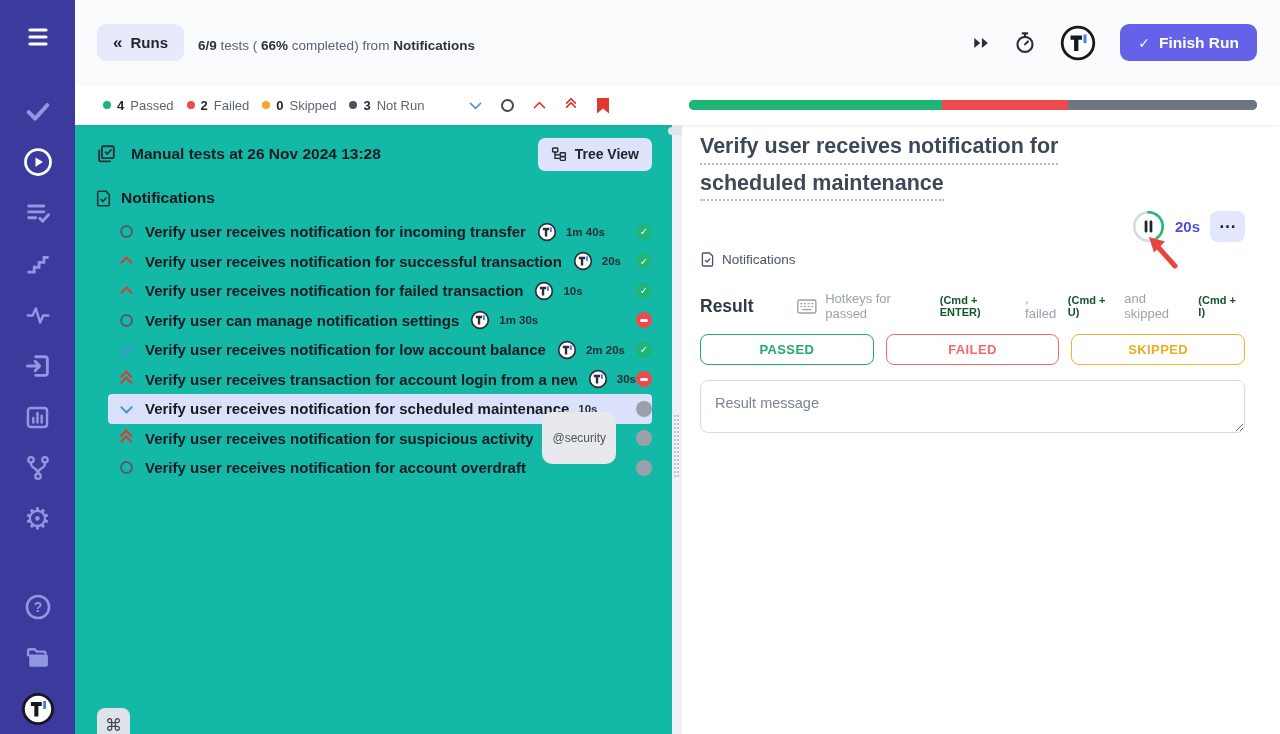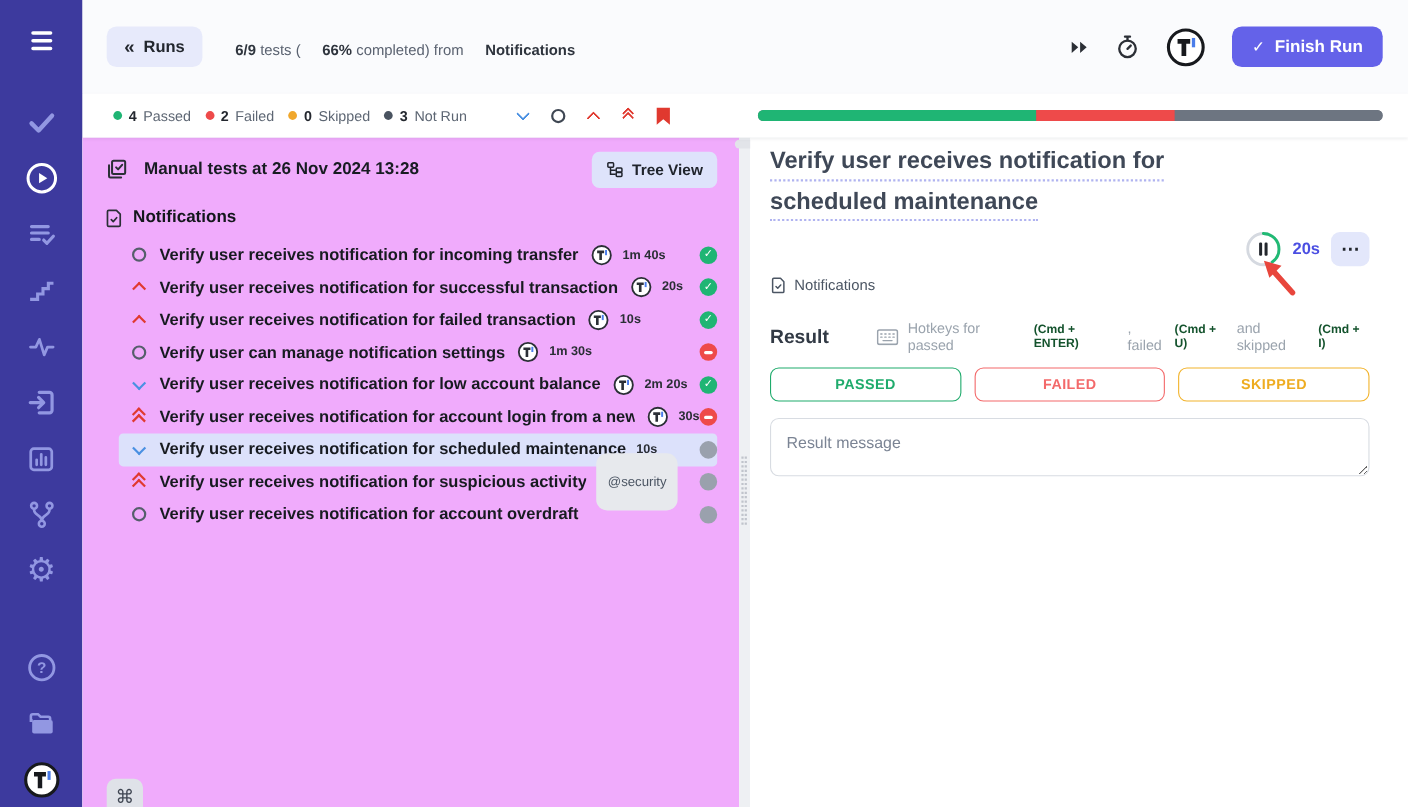--- a/index.html
+++ b/index.html
@@ -18,21 +18,21 @@
 
   
   .main { flex:1; display:flex; flex-direction:column; min-width:0; }
 
   
   .header { height:85px; background:#fafbfd; display:flex; align-items:center; padding:0 23px 0 22px; }
   .runs-btn { display:flex; align-items:center; gap:8px; background:#e7eafb; border:none; border-radius:9px; height:37px; padding:0 16px; font-family:inherit; font-size:15px; font-weight:700; color:#23272e; cursor:pointer; }
   .runs-chev { font-size:17px; font-weight:700; }
   .page-title { font-size:28px; font-weight:700; color:#14171c; margin-left:20px; letter-spacing:-0.5px; }
   .subtitle { margin-left:14px; font-size:13.5px; color:#5a6270; margin-top:6px; }
-  .subtitle b { color:#2e343d;margin-left:16px; }
+  .subtitle b { color:#2e343d; }
   .header-right { margin-left:auto; display:flex; align-items:center; gap:24px; }
   .hdr-icon { background:none; border:none; cursor:pointer; display:flex; align-items:center; }
   .finish-btn { display:flex; align-items:center; gap:9px; background:#6462e9; color:#fff; border:none; border-radius:9px; height:37px; padding:0 18px; font-family:inherit; font-size:15.5px; font-weight:700; cursor:pointer; }
   .finish-check { font-size:14px; font-weight:700; }
 
   
   .statusbar { height:40px; background:#fff; display:flex; align-items:center; padding:0 23px 0 28px; box-shadow:0 1px 3px rgba(20,25,40,.07); position:relative; z-index:2; }
   .stat { display:flex; align-items:center; gap:6px; margin-right:13px; font-size:13px; }
   .stat .dot { width:8px; height:8px; border-radius:50%; }
   .dot-passed { background:#1fb574; } .dot-failed { background:#ee4a4a; } .dot-skipped { background:#f0a72c; } .dot-notrun { background:#4a5360; }
@@ -45,21 +45,21 @@
   .chev-dbl { display:inline-flex; flex-direction:column; gap:0px; }
   .chev-dbl .chev { width:8px; height:8px; margin:0; }
   .chev-dbl .chev + .chev { margin-top:-4px; }
   .ring { width:13px; height:13px; border:2px solid #3f4753; border-radius:50%; }
   .progress { flex:1; height:10px; border-radius:6px; overflow:hidden; display:flex; margin-left:78px; background:#6d7581; }
   .seg { height:100%; }
   .seg-pass { background:#1fb574; } .seg-fail { background:#ee4a4a; } .seg-none { background:#6d7581; }
 
   
   .content { flex:1; display:flex; min-height:0; position:relative; background:#fff; }
-  .left-panel { width:597px; background:#f0abfc; padding:6px 20px 0 20px; position:relative; flex-shrink:0; }
+  .left-panel { width:597px; background:#14b8a6; padding:6px 20px 0 20px; position:relative; flex-shrink:0; }
   .resizer { width:10px; background:#eef0f3; position:relative; cursor:col-resize; flex-shrink:0; }
   .resizer .grip { position:absolute; top:290px; left:2px; width:5px; height:62px; border-left:2px dotted #c0c4cc; border-right:2px dotted #c0c4cc; }
   .resizer .tab { position:absolute; top:2px; left:-4px; width:18px; height:8px; background:#e2e4e9; border-radius:4px; }
   .right-panel { flex:1; background:#fff; padding:8px 35px 0 18px; position:relative; min-width:0; }
 
   
   .run-header { display:flex; align-items:center; height:46px; }
   .run-title { font-size:15.5px; font-weight:700; color:#181c22; margin-left:14px; }
   .tree-btn { margin-left:auto; display:flex; align-items:center; gap:8px; background:#dee3fb; border:none; border-radius:7px; height:33px; padding:0 13px; font-family:inherit; font-size:14px; font-weight:700; color:#20242c; cursor:pointer; }
   .suite-row { display:flex; align-items:center; gap:9px; height:34px; margin-top:4px; cursor:pointer; }
@@ -397,21 +397,21 @@
                   <rect x="23.5" y="9.5" width="3.2" height="8.5" fill="#4a7dea"></rect>
                 </svg>
               </span>
             <span class="dur">2m 20s</span>
 
             <span class="tstatus" data-s="passed"></span>
           </div>
 
           <div class="trow">
             <span class="prio" data-p="highest"></span>
-            <span class="ttitle">Verify user receives notification for account login from a new</span>
+            <span class="ttitle">Verify user receives transaction for account login from a new</span>
             <span class="tlogo" data-show="true">
                 <svg width="20" height="20" viewBox="0 0 36 36">
                   <circle cx="18" cy="18" r="15" fill="#fff" stroke="#2b2f36" stroke-width="3"></circle>
                   <path d="M10.5 10.5h11.5v4.2h-3.6V26h-4.3V14.7h-3.6z" fill="#2b2f36"></path>
                   <rect x="23.5" y="9.5" width="3.2" height="8.5" fill="#4a7dea"></rect>
                 </svg>
               </span>
             <span class="dur">30s</span>
 
             <span class="tstatus" data-s="failed"></span>

